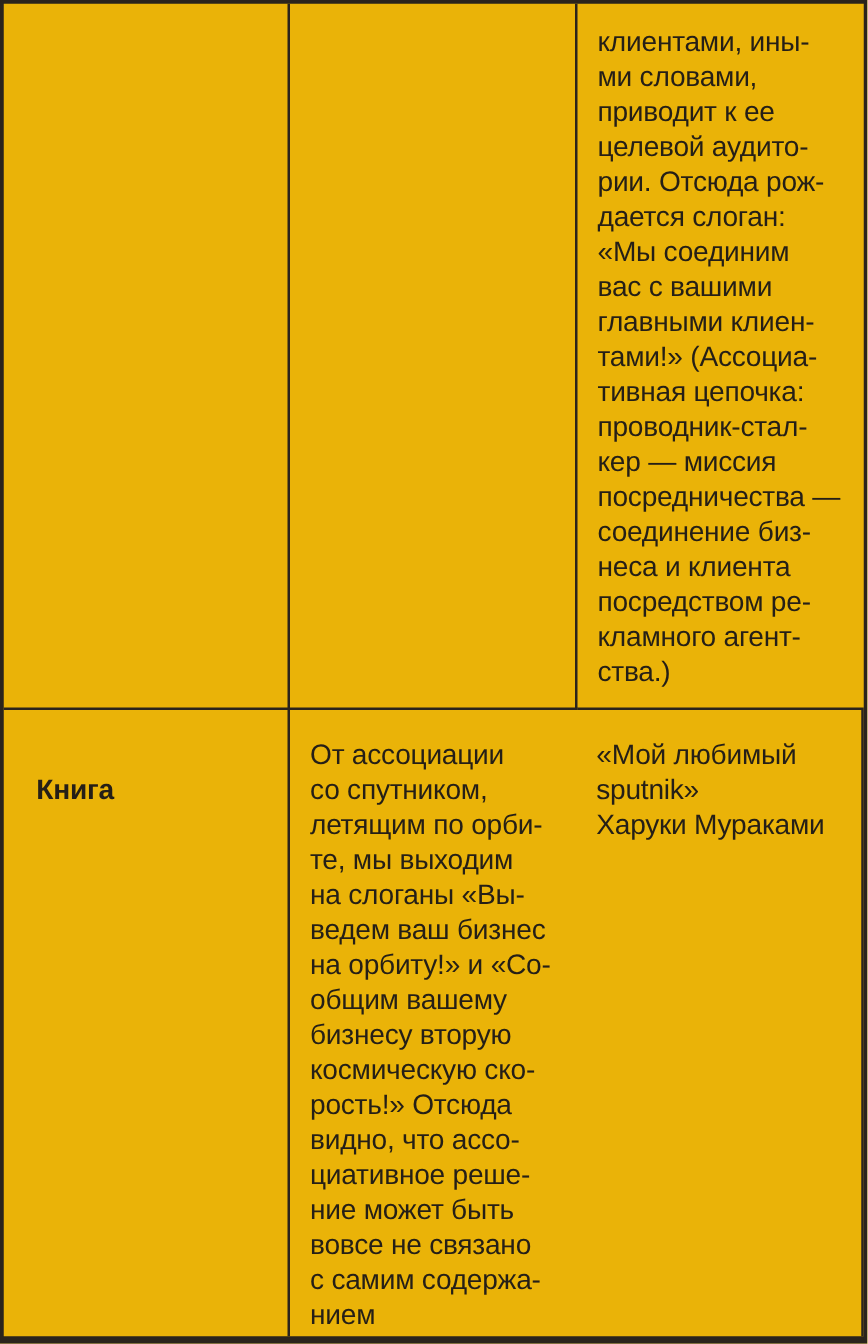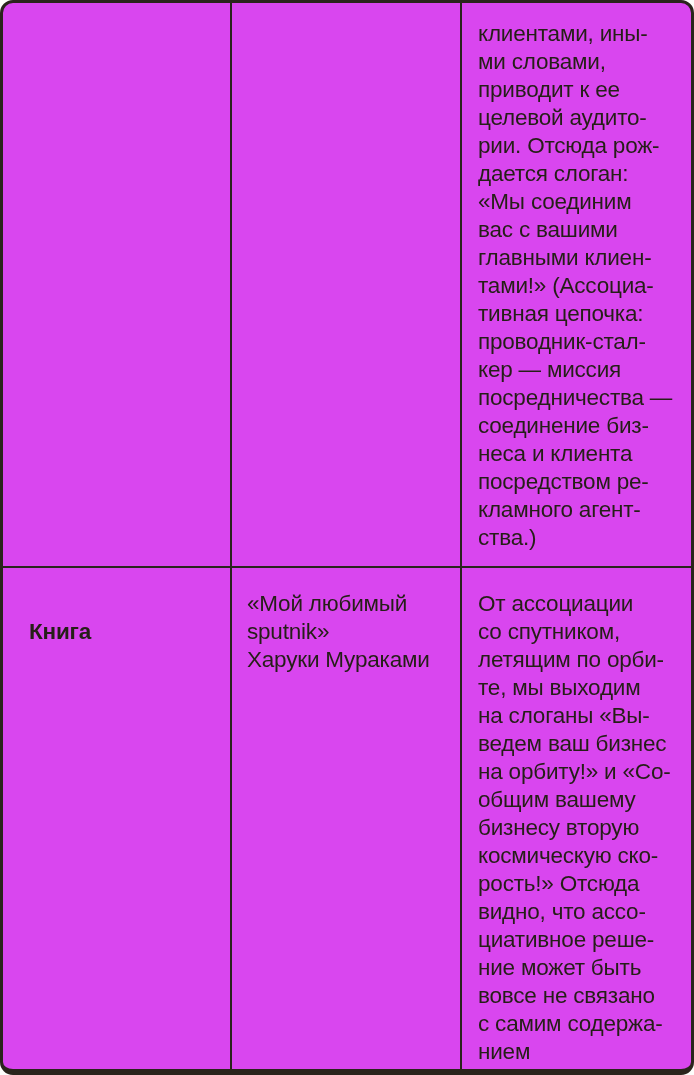--- a/index.html
+++ b/index.html
@@ -21,22 +21,21 @@
     position: absolute;
     inset: 0;
     display: grid;
     grid-template-columns: 229px 230px 1fr;
     grid-template-rows: 565px 1fr;
     box-sizing: border-box;
     border-left: 3px solid #2a241c;
     border-right: 3px solid #2a241c;
     border-top: 3px solid #2a241c;
     border-bottom: 6px solid #2a241c;
-    background: #d946ef;
-    border-radius: 13px;
+    background: #eab308;
   }
   .cell {
     box-sizing: border-box;
     overflow: hidden;
     font-size: 22.5px;
     line-height: 28px;
     letter-spacing: -0.2px;
     white-space: pre-line;
   }
   .col-1, .col-2 { border-right: 2.5px solid #2a241c; }
@@ -78,36 +77,36 @@
 соединение биз-
 неса и клиента
 посредством ре-
 кламного агент-
 ства.)</div>
 
     <div class="cell row-2 col-1">
       <div class="cell-title">Книга</div>
     </div>
 
-    <div class="cell row-2 col-2">«Мой любимый
-sputnik»
-Харуки Мураками</div>
-
     <div class="cell row-2 col-3">От ассоциации
 со спутником,
 летящим по орби-
 те, мы выходим
 на слоганы «Вы-
 ведем ваш бизнес
 на орбиту!» и «Со-
 общим вашему
 бизнесу вторую
 космическую ско-
 рость!» Отсюда
 видно, что ассо-
 циативное реше-
 ние может быть
 вовсе не связано
 с самим содержа-
 нием</div>
 
+    <div class="cell row-2 col-2">«Мой любимый
+sputnik»
+Харуки Мураками</div>
+
   </div>
 </div>
 
 </body></html>

